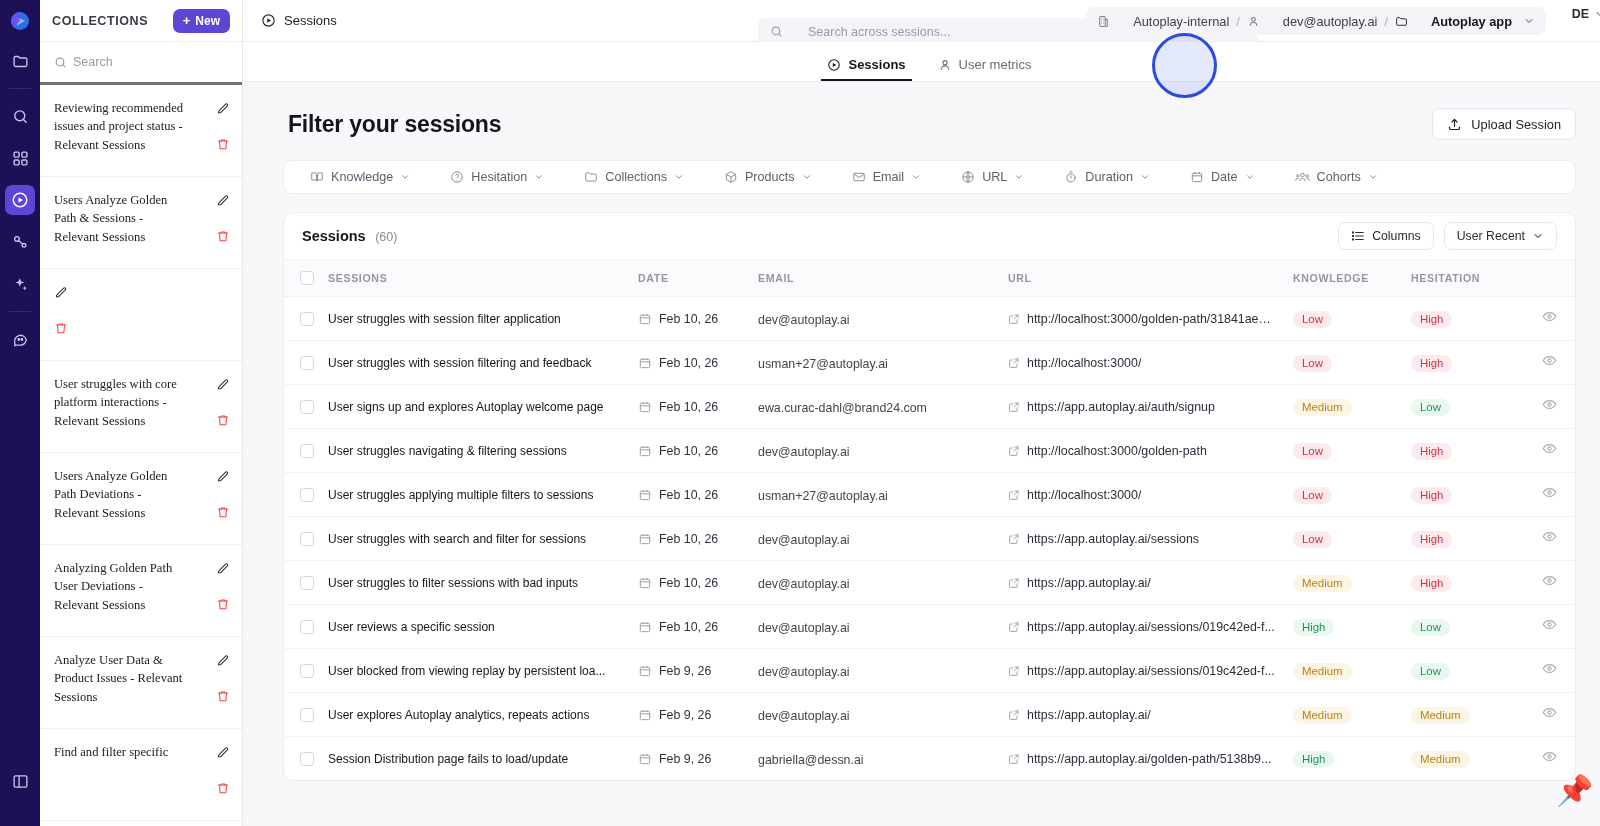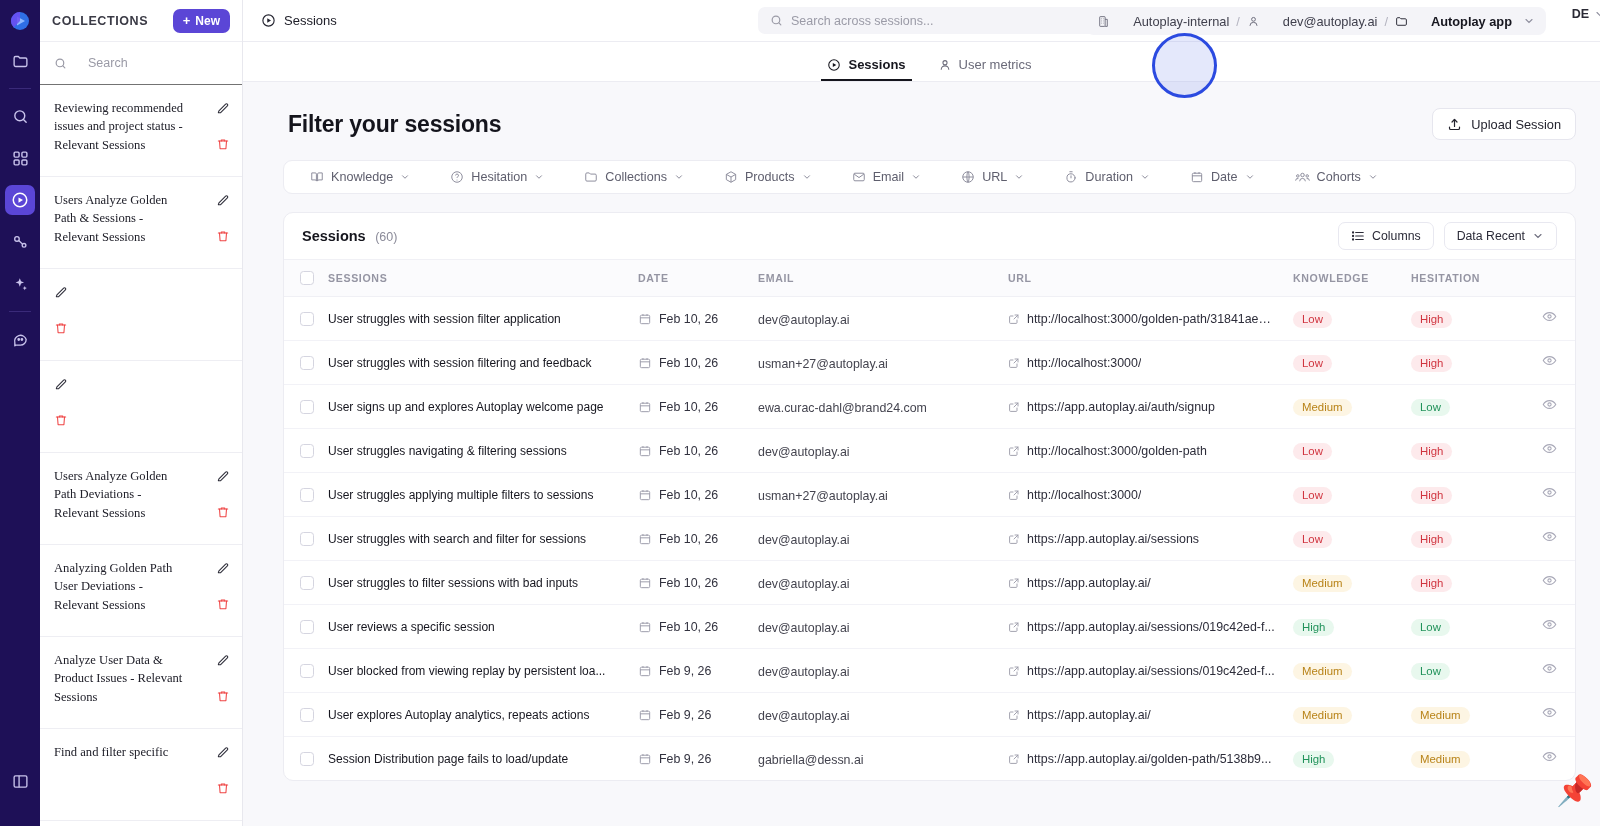--- a/index.html
+++ b/index.html
@@ -40,22 +40,22 @@
     padding: 0 12px; border-bottom: 1px solid #eeeef3;
   }
   .col-title { font-size: 12.5px; font-weight: 700; letter-spacing: .6px; color: #3b3b46; }
   .new-btn {
     background: #5b46d6; color: #fff; border-radius: 7px; height: 24px;
     display: flex; align-items: center; gap: 5px; padding: 0 10px;
     font-size: 12px; font-weight: 600; cursor: pointer; border: none;
   }
   .new-btn .plus { font-size: 13px; line-height: 1; }
   .col-search {
-    height: 43px; display: flex; align-items: center; gap: 21px; padding: 0 14px;
-    border-bottom: 1px solid #737373; color: #9a9aa6; font-size: 12.5px;
+    height: 43px; display: flex; align-items: center; gap: 6px; padding: 0 14px;
+    border-bottom: 3px solid #737373; color: #9a9aa6; font-size: 12.5px;
   }
   .col-list { flex: 1 1 auto; overflow: hidden; font-family: Liberation Serif, serif; }
   .col-item {
     display: flex; align-items: flex-start; justify-content: space-between;
     padding: 14px 12px 14px 14px; border-bottom: 1px solid #eeeef3;
     min-height: 92px; cursor: pointer;
   }
   .col-item-label {
     font-size: 12.6px; line-height: 1.45; color: #20202a; width: 132px;
     word-break: break-word;
@@ -65,23 +65,23 @@
   .ic-trash { color: #ef4444; cursor: pointer; }
 
   
   .main { flex: 1 1 auto; height: 826px; display: flex; flex-direction: column; background: #f8f8fb; position: relative;}
   .topbar {
     height: 42px; background: #ffffff; border-bottom: 1px solid #ececf2;
     display: flex; align-items: center; position: relative; flex: 0 0 42px;
   }
   .topbar-left { display: flex; align-items: center; gap: 8px; padding-left: 18px; width: 300px; color: #20202a; font-size: 13px; font-weight: 500;}
   .global-search {
-    position: absolute; left: 515px; top: 7px; width: 500px; height: 27px;
+    position: absolute; left: 515px; top: 18px; width: 500px; height: 27px;
     background: #f4f4f8; border-radius: 7px; display: flex; align-items: center;
-    gap: 8px; padding: 0 12px; color: #9b9ba7; font-size: 12.5px; cursor: text;
+    gap: 25px; padding: 0 12px; color: #9b9ba7; font-size: 12.5px; cursor: text;
   }
   .breadcrumbs {
     position: absolute; right: 70px; top: 7px; height: 28px; background: #f4f4f8;
     border-radius: 8px; display: flex; align-items: center; gap: 7px; padding: 0 11px;
     font-size: 12.8px; color: #40404d;
   }
   .crumb { display: flex; align-items: center; gap: 23px; cursor: pointer; }
   .crumb.strong { font-weight: 700; color: #16161f; }
   .crumb-sep { color: #b3b3bf; }
   .user-chip {
@@ -299,20 +299,21 @@
                 <path d="M4 20h4L19.5 8.5a2.1 2.1 0 0 0-3-3L5 17z"></path>
               </svg></span>
             <span class="ic-trash"><svg width="14" height="14" viewBox="0 0 24 24" fill="none" stroke="currentColor" stroke-width="1.8" stroke-linecap="round" stroke-linejoin="round">
                 <path d="M4 7h16"></path>
                 <path d="M9 7V5h6v2"></path>
                 <path d="M6 7l1 13h10l1-13"></path>
               </svg></span>
           </div>
         </div>
         <div class="col-item">
+          <div class="col-item-label">User struggles with core platform interactions - Relevant Sessions</div>
           <div class="col-item-actions">
             <span class="ic-edit"><svg width="14" height="14" viewBox="0 0 24 24" fill="none" stroke="currentColor" stroke-width="1.8" stroke-linecap="round" stroke-linejoin="round">
                 <path d="M4 20h4L19.5 8.5a2.1 2.1 0 0 0-3-3L5 17z"></path>
               </svg></span>
             <span class="ic-trash"><svg width="14" height="14" viewBox="0 0 24 24" fill="none" stroke="currentColor" stroke-width="1.8" stroke-linecap="round" stroke-linejoin="round">
                 <path d="M4 7h16"></path>
                 <path d="M9 7V5h6v2"></path>
                 <path d="M6 7l1 13h10l1-13"></path>
               </svg></span>
           </div>
@@ -628,21 +629,21 @@
                 <svg width="14" height="14" viewBox="0 0 24 24" fill="none" stroke="currentColor" stroke-width="1.9" stroke-linecap="round">
                     <path d="M8 6h13M8 12h13M8 18h13"></path>
                     <circle cx="3.5" cy="6" r="1" fill="currentColor"></circle>
                     <circle cx="3.5" cy="12" r="1" fill="currentColor"></circle>
                     <circle cx="3.5" cy="18" r="1" fill="currentColor"></circle>
                   </svg>
               </span>
               <span>Columns</span>
             </button>
             <button class="mini-btn">
-              <span>Data Recent</span>
+              <span>User Recent</span>
               <span style="display:flex;color:#6e6e7e">
                 <svg width="12" height="12" viewBox="0 0 24 24" fill="none" stroke="currentColor" stroke-width="2.2" stroke-linecap="round">
                     <path d="M6 9l6 6 6-6"></path>
                   </svg>
               </span>
             </button>
           </div>
         </div>
 
         <table>

